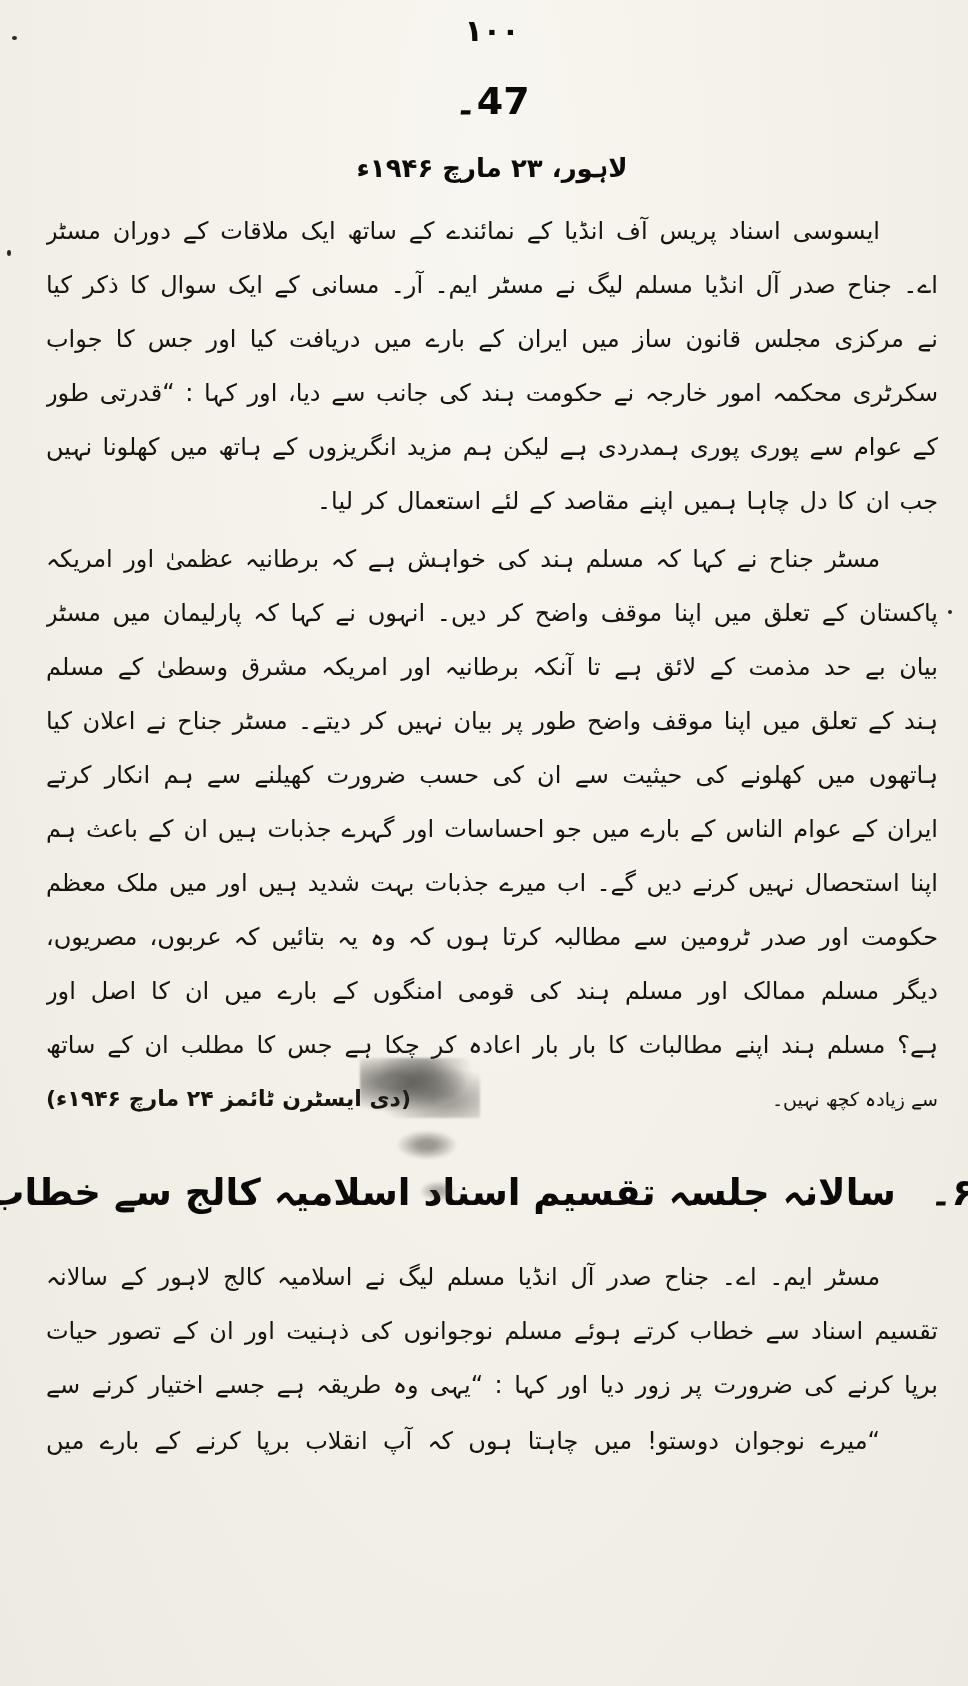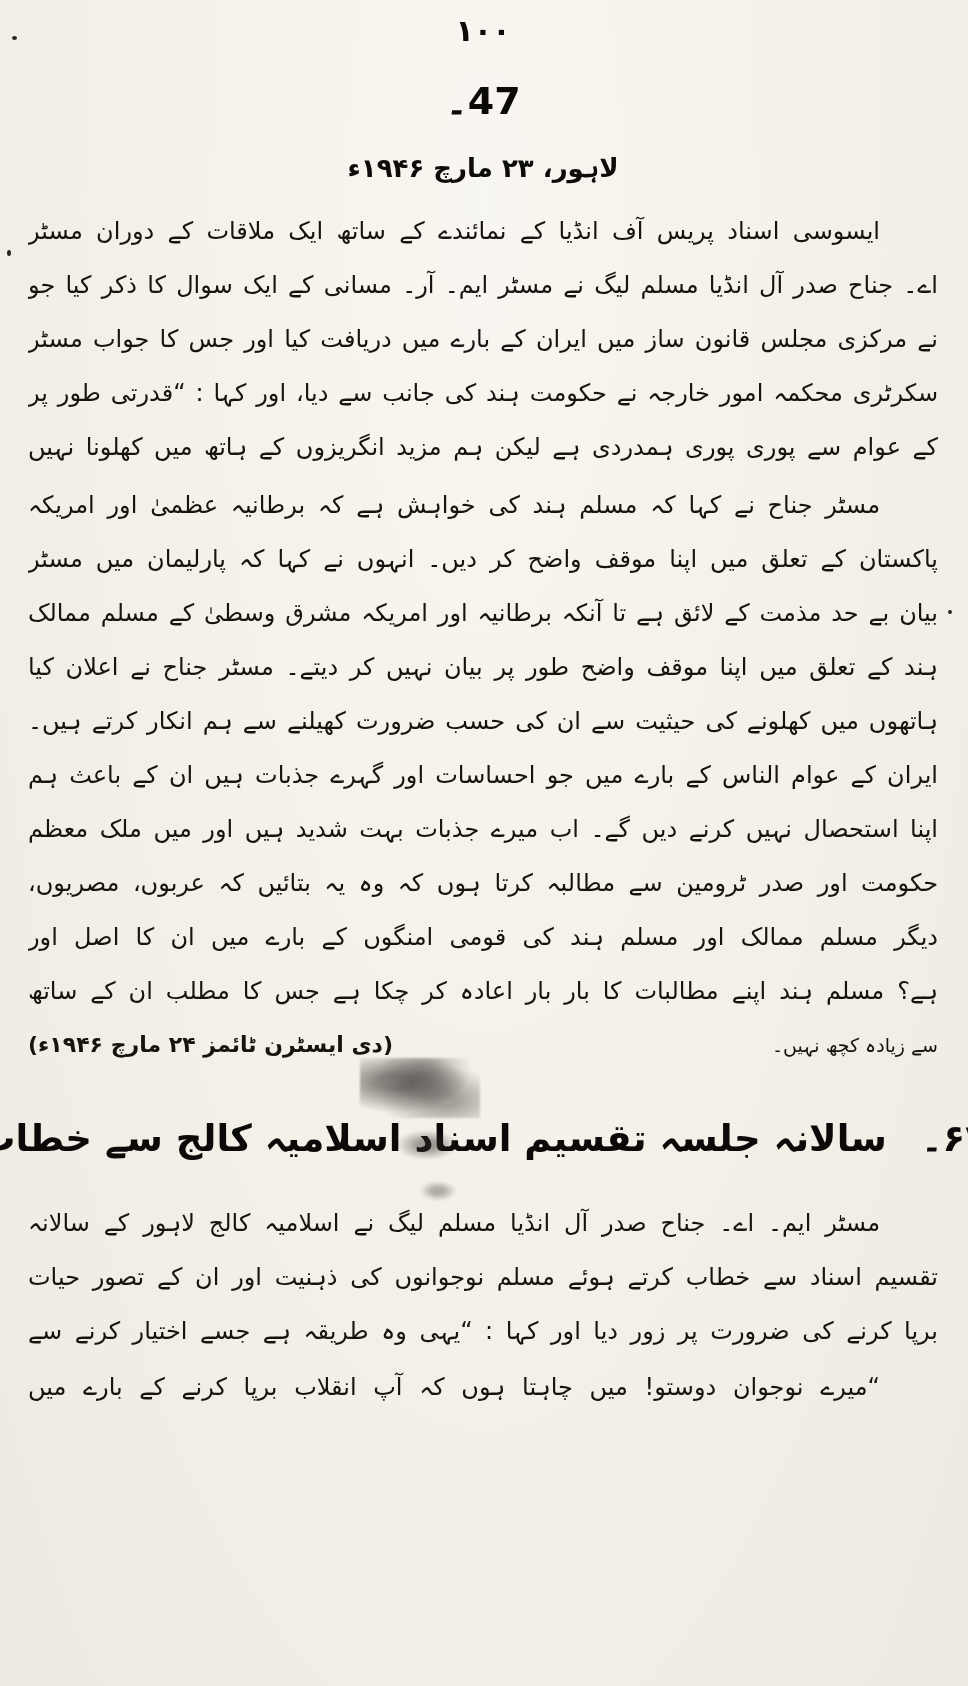--- a/index.html
+++ b/index.html
@@ -11,21 +11,21 @@
     position:relative;
     width:968px;
     height:1686px;
     margin:0 auto;
     background:
       radial-gradient(ellipse at 50% 12%, #f8f6f0 0%, #f3f0e8 55%, #edeae1 100%);
     color:#16130f;
     direction:rtl;
     overflow:hidden;
     box-sizing:border-box;
-    padding:8px 30px 10px 28px;
+    padding:8px 30px 10px 46px;
   }
   .page-number{
     text-align:center;
     font-size:30px;
     font-weight:bold;
     letter-spacing:2px;
     line-height:46px;
     color:#0d0b09;
   }
   .entry-heading{
@@ -111,20 +111,21 @@
     <span class="h-num">47۔</span>
   </div>
   <div class="dateline">لاہور، ۲۳ مارچ ۱۹۴۶ء</div>
 
   <div class="body-block">
     <div class="tline first">ایسوسی اسناد پریس آف انڈیا کے نمائندے کے ساتھ ایک ملاقات کے دوران مسٹر ایم۔</div>
     <div class="tline">اے۔ جناح صدر آل انڈیا مسلم لیگ نے مسٹر ایم۔ آر۔ مسانی کے ایک سوال کا ذکر کیا جو انہوں</div>
     <div class="tline">نے مرکزی مجلس قانون ساز میں ایران کے بارے میں دریافت کیا اور جس کا جواب مسٹر ویٹ مین،</div>
     <div class="tline">سکرٹری محکمہ امور خارجہ نے حکومت ہند کی جانب سے دیا، اور کہا : “قدرتی طور پر ہمیں ایران</div>
     <div class="tline">کے عوام سے پوری پوری ہمدردی ہے لیکن ہم مزید انگریزوں کے ہاتھ میں کھلونا نہیں بن سکتے کہ</div>
+    <div class="tline last">جب ان کا دل چاہا ہمیں اپنے مقاصد کے لئے استعمال کر لیا۔</div>
   </div>
 
   <div class="body-block" style="margin-top:4px;">
     <div class="tline first">مسٹر جناح نے کہا کہ مسلم ہند کی خواہش ہے کہ برطانیہ عظمیٰ اور امریکہ مسلم ہند کے مطالبہ</div>
     <div class="tline">پاکستان کے تعلق میں اپنا موقف واضح کر دیں۔ انہوں نے کہا کہ پارلیمان میں مسٹر اٹیلی کا حالیہ</div>
     <div class="tline">بیان بے حد مذمت کے لائق ہے تا آنکہ برطانیہ اور امریکہ مشرق وسطیٰ کے مسلم ممالک اور مسلم</div>
     <div class="tline">ہند کے تعلق میں اپنا موقف واضح طور پر بیان نہیں کر دیتے۔ مسٹر جناح نے اعلان کیا کہ ان کے</div>
     <div class="tline">ہاتھوں میں کھلونے کی حیثیت سے ان کی حسب ضرورت کھیلنے سے ہم انکار کرتے ہیں۔ ہند میں</div>
     <div class="tline">ایران کے عوام الناس کے بارے میں جو احساسات اور گہرے جذبات ہیں ان کے باعث ہم کسی کو</div>
     <div class="tline">اپنا استحصال نہیں کرنے دیں گے۔ اب میرے جذبات بہت شدید ہیں اور میں ملک معظم کی</div>

